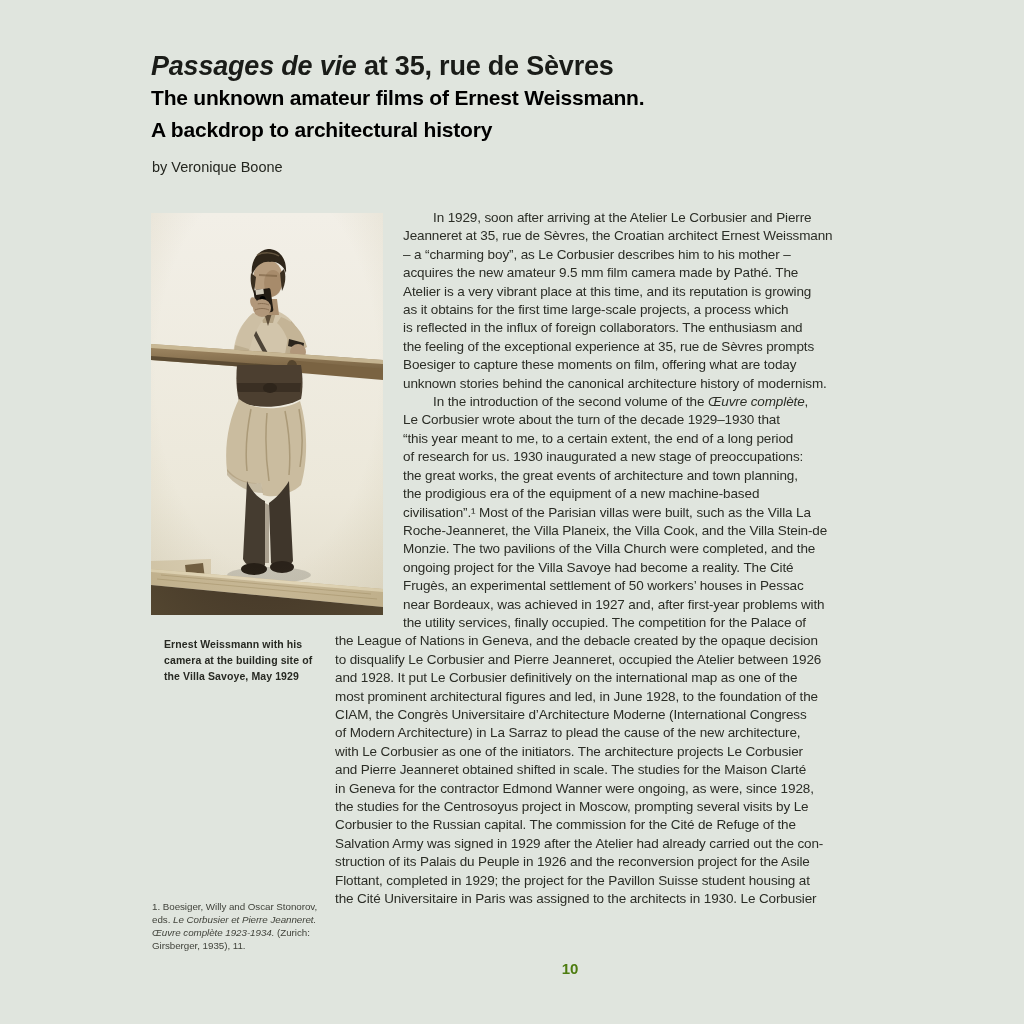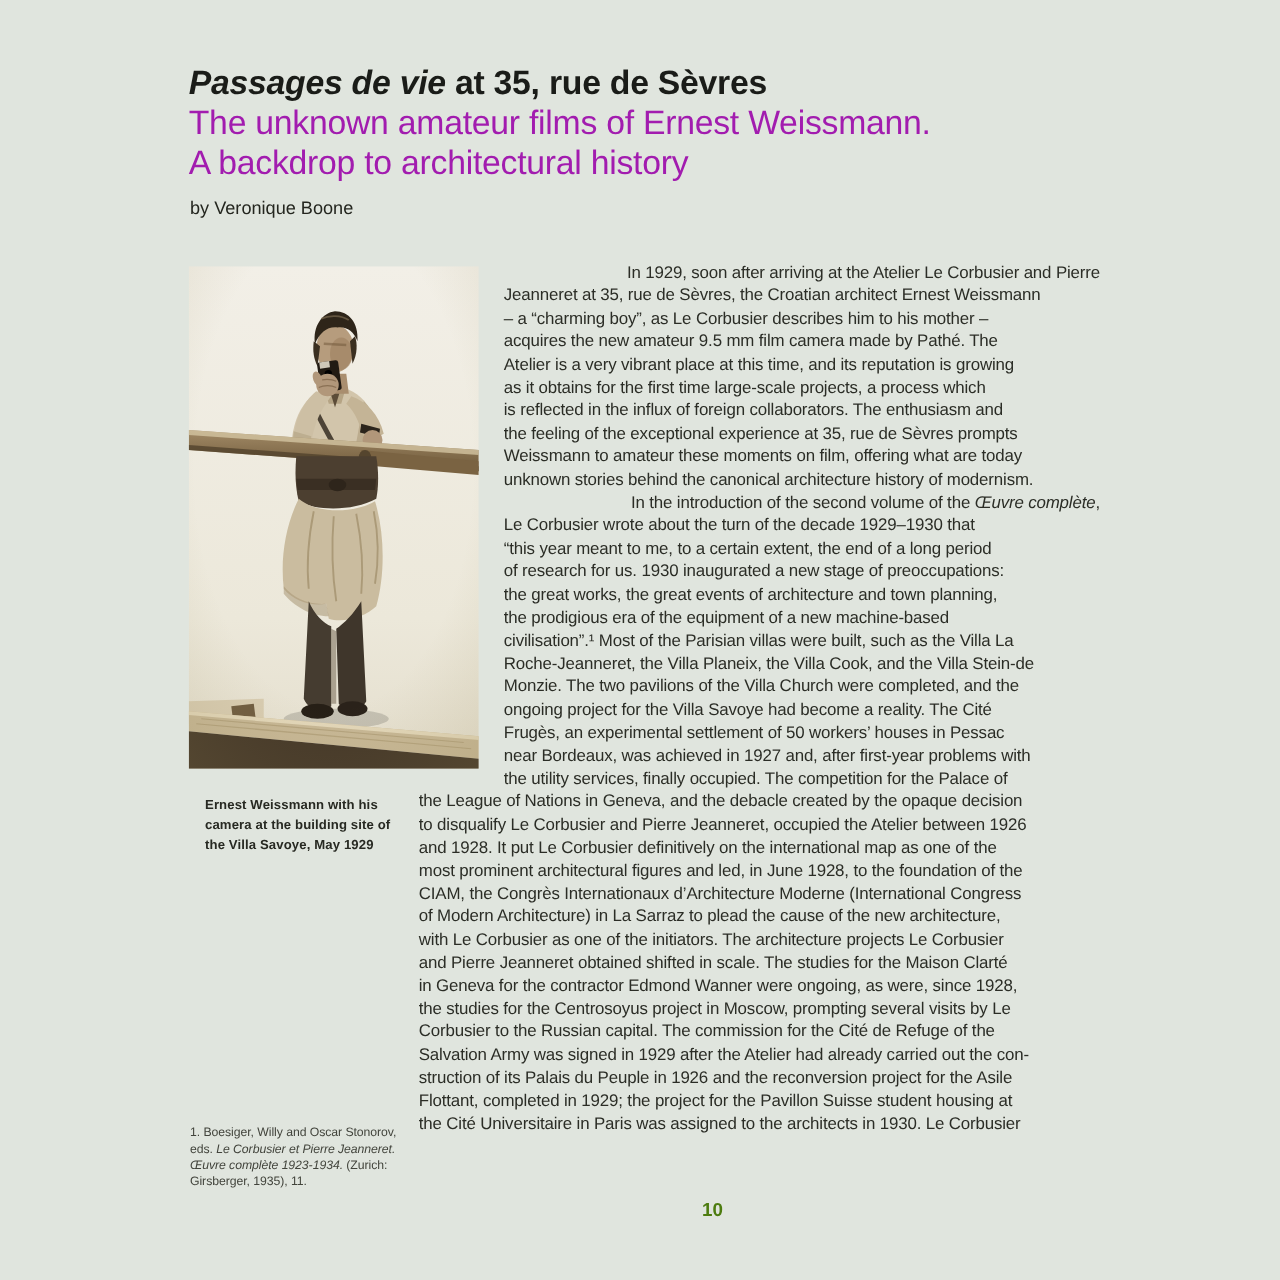--- a/index.html
+++ b/index.html
@@ -5,21 +5,21 @@
   html,body{margin:0;padding:0;}
   body{background:#e0e5de;font-family:"Liberation Sans","DejaVu Sans",sans-serif;}
   .page{position:relative;width:908px;height:1024px;background:#e0e5de;overflow:hidden;
         color:#2e3029;}
 
   
   .title-block{position:absolute;left:151px;top:50px;}
   .title-block h1{margin:0;padding:0;font-size:27px;line-height:32px;font-weight:700;
                   color:#1a1c18;letter-spacing:-0.2px;white-space:nowrap;}
   .title-block h1 em{font-style:italic;font-weight:700;}
-  .title-line{font-size:27px;line-height:32px;font-weight:400;color:#a21caf;
+  .title-line{font-size:21px;line-height:32px;font-weight:700;color:#000000;
               letter-spacing:-0.2px;white-space:nowrap;}
   .byline{position:absolute;left:152px;top:158px;font-size:14.5px;line-height:18px;
           color:#24261f;}
 
   
   .photo{position:absolute;left:151px;top:213px;width:232px;height:402px;margin:0;padding:0;}
   .photo svg{display:block;width:232px;height:402px;}
 
   
   .caption{position:absolute;left:152px;top:636px;width:190px;font-size:10.5px;
@@ -28,21 +28,21 @@
   .footnote{position:absolute;left:152px;top:900px;width:190px;font-size:9.8px;
             line-height:13px;color:#42443c;letter-spacing:-0.05px;}
   .footnote div{white-space:nowrap;}
   .footnote .it{font-style:italic;margin-top:28px;}
 
   
   .article{position:absolute;left:335px;top:209px;width:545px;font-size:13.5px;
            line-height:18.4px;letter-spacing:-0.12px;color:#2b2d26;}
   .ln{white-space:nowrap;}
   .ln.narrow{padding-left:68px;}
-  .ln.indent{padding-left:98px;text-align:right;}  
+  .ln.indent{padding-left:98px;}  
   .ln .it{font-style:italic;}
 
   
   .pagenum{position:absolute;left:540px;top:960px;width:60px;text-align:center;
            font-size:15px;font-weight:700;color:#4d7c0f;}
 </style>
 </head>
 <body>
 
 <div class="page">
@@ -145,40 +145,40 @@
 
   <main class="article">
     <div class="ln indent">In 1929, soon after arriving at the Atelier Le Corbusier and Pierre</div>
     <div class="ln narrow">Jeanneret at 35, rue de Sèvres, the Croatian architect Ernest Weissmann</div>
     <div class="ln narrow">– a “charming boy”, as Le Corbusier describes him to his mother –</div>
     <div class="ln narrow">acquires the new amateur 9.5 mm film camera made by Pathé. The</div>
     <div class="ln narrow">Atelier is a very vibrant place at this time, and its reputation is growing</div>
     <div class="ln narrow">as it obtains for the first time large-scale projects, a process which</div>
     <div class="ln narrow">is reflected in the influx of foreign collaborators. The enthusiasm and</div>
     <div class="ln narrow">the feeling of the exceptional experience at 35, rue de Sèvres prompts</div>
-    <div class="ln narrow">Weissmann to amateur these moments on film, offering what are today</div>
+    <div class="ln narrow">Boesiger to capture these moments on film, offering what are today</div>
     <div class="ln narrow">unknown stories behind the canonical architecture history of modernism.</div>
     <div class="ln indent"><span>In the introduction of the second volume of the </span><span class="it">Œuvre complète</span><span>,</span></div>
     <div class="ln narrow">Le Corbusier wrote about the turn of the decade 1929–1930 that</div>
     <div class="ln narrow">“this year meant to me, to a certain extent, the end of a long period</div>
     <div class="ln narrow">of research for us. 1930 inaugurated a new stage of preoccupations:</div>
     <div class="ln narrow">the great works, the great events of architecture and town planning,</div>
     <div class="ln narrow">the prodigious era of the equipment of a new machine-based</div>
     <div class="ln narrow">civilisation”.¹ Most of the Parisian villas were built, such as the Villa La</div>
     <div class="ln narrow">Roche-Jeanneret, the Villa Planeix, the Villa Cook, and the Villa Stein-de</div>
     <div class="ln narrow">Monzie. The two pavilions of the Villa Church were completed, and the</div>
     <div class="ln narrow">ongoing project for the Villa Savoye had become a reality. The Cité</div>
     <div class="ln narrow">Frugès, an experimental settlement of 50 workers’ houses in Pessac</div>
     <div class="ln narrow">near Bordeaux, was achieved in 1927 and, after first-year problems with</div>
     <div class="ln narrow">the utility services, finally occupied. The competition for the Palace of</div>
     <div class="ln">the League of Nations in Geneva, and the debacle created by the opaque decision</div>
     <div class="ln">to disqualify Le Corbusier and Pierre Jeanneret, occupied the Atelier between 1926</div>
     <div class="ln">and 1928. It put Le Corbusier definitively on the international map as one of the</div>
     <div class="ln">most prominent architectural figures and led, in June 1928, to the foundation of the</div>
-    <div class="ln">CIAM, the Congrès Internationaux d’Architecture Moderne (International Congress</div>
+    <div class="ln">CIAM, the Congrès Universitaire d’Architecture Moderne (International Congress</div>
     <div class="ln">of Modern Architecture) in La Sarraz to plead the cause of the new architecture,</div>
     <div class="ln">with Le Corbusier as one of the initiators. The architecture projects Le Corbusier</div>
     <div class="ln">and Pierre Jeanneret obtained shifted in scale. The studies for the Maison Clarté</div>
     <div class="ln">in Geneva for the contractor Edmond Wanner were ongoing, as were, since 1928,</div>
     <div class="ln">the studies for the Centrosoyus project in Moscow, prompting several visits by Le</div>
     <div class="ln">Corbusier to the Russian capital. The commission for the Cité de Refuge of the</div>
     <div class="ln">Salvation Army was signed in 1929 after the Atelier had already carried out the con-</div>
     <div class="ln">struction of its Palais du Peuple in 1926 and the reconversion project for the Asile</div>
     <div class="ln">Flottant, completed in 1929; the project for the Pavillon Suisse student housing at</div>
     <div class="ln">the Cité Universitaire in Paris was assigned to the architects in 1930. Le Corbusier</div>

